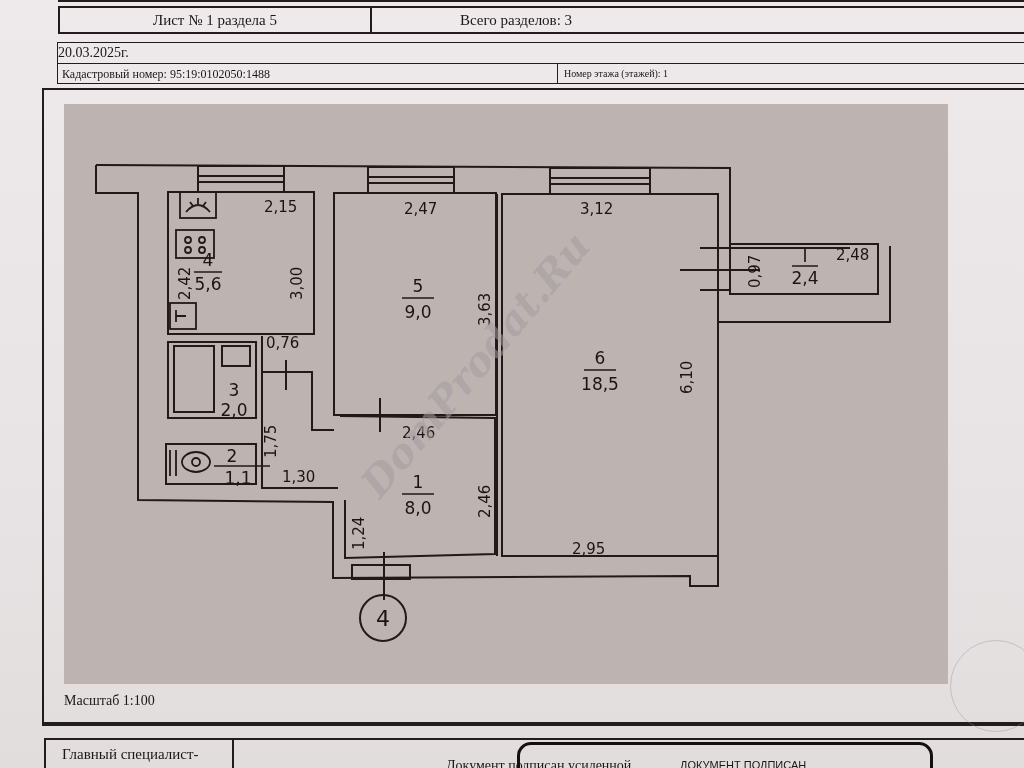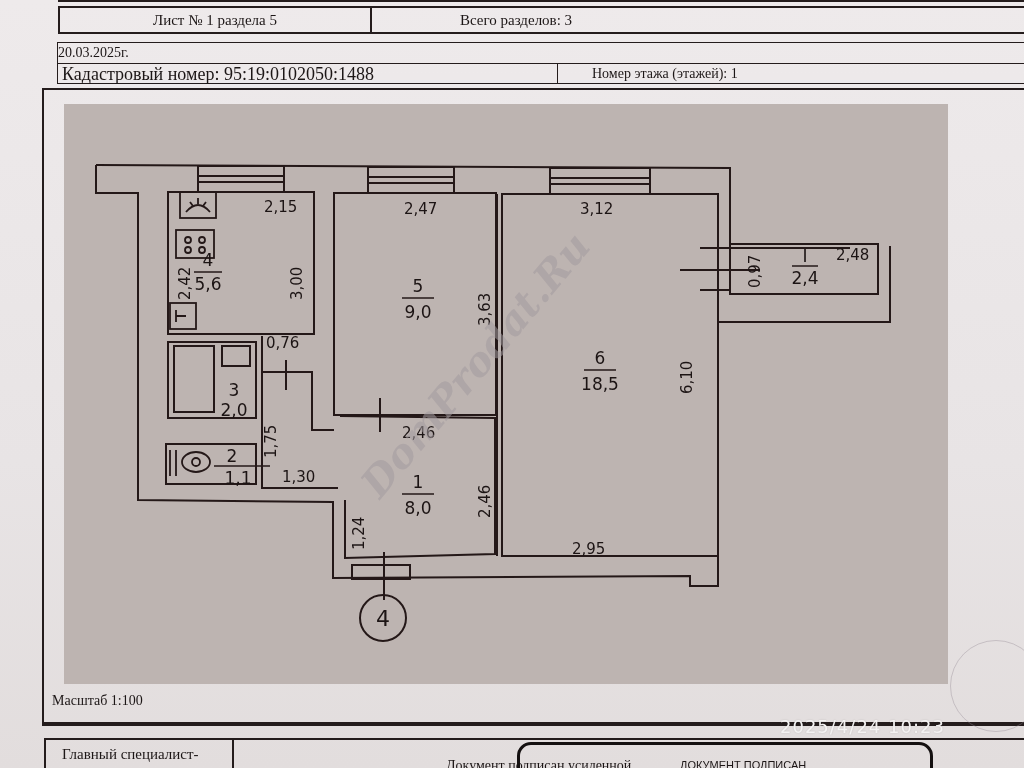--- a/index.html
+++ b/index.html
@@ -5,25 +5,25 @@
   html,body{margin:0;padding:0;}
   body{width:1024px;height:768px;overflow:hidden;background:#e6e2e3;position:relative;font-family:"Liberation Serif",serif;color:#1c1616;}
   .sheet{position:absolute;left:0;top:0;width:1024px;height:768px;background:linear-gradient(180deg,#eeeaeb 0%,#e8e4e5 60%,#e2dddd 100%);}
   .hdr-table{position:absolute;left:58px;top:6px;width:980px;height:24px;border:2px solid #241c1c;display:flex;}
   .hdr-table .cell{border-right:2px solid #241c1c;display:flex;align-items:center;justify-content:center;font-size:15px;}
   .hdr-table .cell:last-child{border-right:none;}
   .topline{position:absolute;left:58px;top:0;width:980px;height:0;border-top:2px solid #241c1c;}
   .info{position:absolute;left:57px;top:42px;width:980px;height:40px;border:1.5px solid #241c1c;}
   .info .date{position:absolute;left:0;top:2px;font-size:14px;}
   .info .row2{position:absolute;left:0;top:20px;width:100%;height:20px;border-top:1.5px solid #241c1c;display:flex;}
-  .info .row2 .c1{width:495px;border-right:1.5px solid #241c1c;padding-left:4px;font-size:18px;line-height:20px;}
-  .info .row2 .c2{padding-left:6px;font-size:14px;line-height:20px;margin-left:28px;}
+  .info .row2 .c1{width:495px;border-right:1.5px solid #241c1c;padding-left:4px;font-size:12px;line-height:20px;}
+  .info .row2 .c2{padding-left:6px;font-size:10px;line-height:20px;}
   .plan-frame{position:absolute;left:42px;top:88px;width:990px;height:634px;border:2px solid #241c1c;border-right:none;}
   .plan-area{position:absolute;left:64px;top:104px;width:884px;height:580px;background:#bdb4b1;}
-  .scale{position:absolute;left:52px;top:693px;font-size:14px;}
+  .scale{position:absolute;left:64px;top:693px;font-size:14px;}
   .bottom-line{position:absolute;left:42px;top:722px;width:990px;border-top:2px solid #241c1c;}
   .sign-table{position:absolute;left:44px;top:738px;width:990px;height:40px;border:2px solid #241c1c;border-right:none;}
   .sign-table .c1{position:absolute;left:0;top:0;width:188px;height:100%;border-right:2px solid #241c1c;font-size:15px;padding:6px 0 0 16px;box-sizing:border-box;}
   .sign-table .txt1{position:absolute;left:400px;top:18px;font-size:14px;}
   .stamp{position:absolute;left:517px;top:742px;width:410px;height:40px;border:3px solid #141010;border-radius:14px;}
   .stamp .t{position:absolute;left:160px;top:14px;font-size:11px;font-family:"Liberation Sans",sans-serif;}
   .timestamp{position:absolute;left:780px;top:716px;font-family:"DejaVu Sans",sans-serif;font-size:18px;color:#f4f2f2;letter-spacing:1px;text-shadow:0 0 2px rgba(0,0,0,0.15);}
   .seal{position:absolute;left:950px;top:640px;width:90px;height:90px;border-radius:50%;border:1px solid rgba(150,140,150,0.4);}
   svg text{font-family:"DejaVu Sans",sans-serif;fill:#1c1414;}
 </style>
@@ -163,21 +163,20 @@
         <text x="282" y="482">1,30</text>
       </g>
 
       <text x="380" y="500" font-size="40" fill="#a8a0a4" opacity="0.55" transform="rotate(-50 380 500)" style="fill:#a39b9f;font-family:'DejaVu Serif',serif;font-style:italic;font-weight:bold">DomProdat.Ru</text>
     </svg>
   </div>
 
   <div class="scale">Масштаб 1:100</div>
   <div class="bottom-line"></div>
 
-  <div class="timestamp">2025/4/24 10:23</div>
 
   <div class="sign-table">
     <div class="c1">Главный специалист-</div>
     <div class="txt1">Документ подписан усиленной</div>
   </div>
   <div class="stamp">
     <span class="t">ДОКУМЕНТ ПОДПИСАН</span>
   </div>
   <div class="seal"></div>
 </div>

